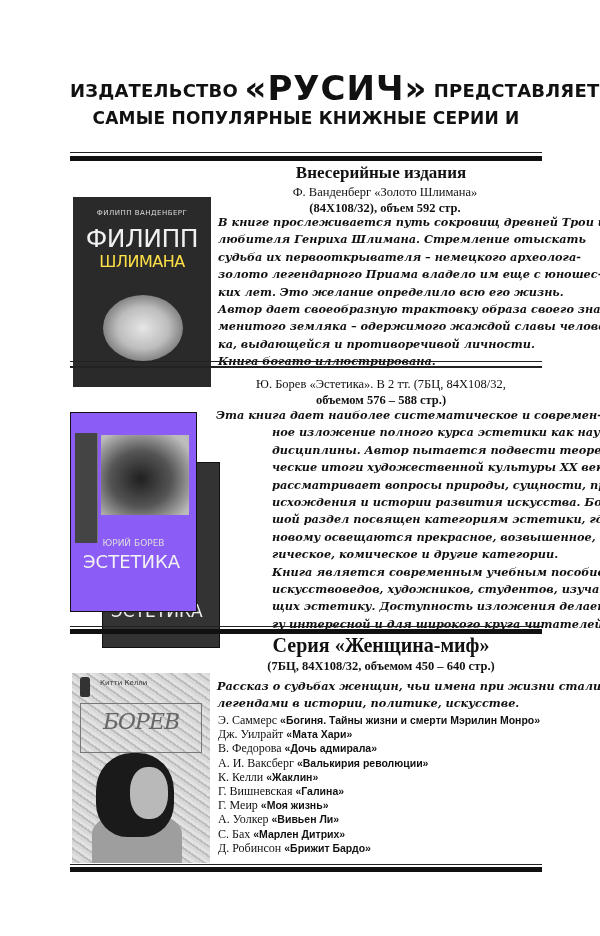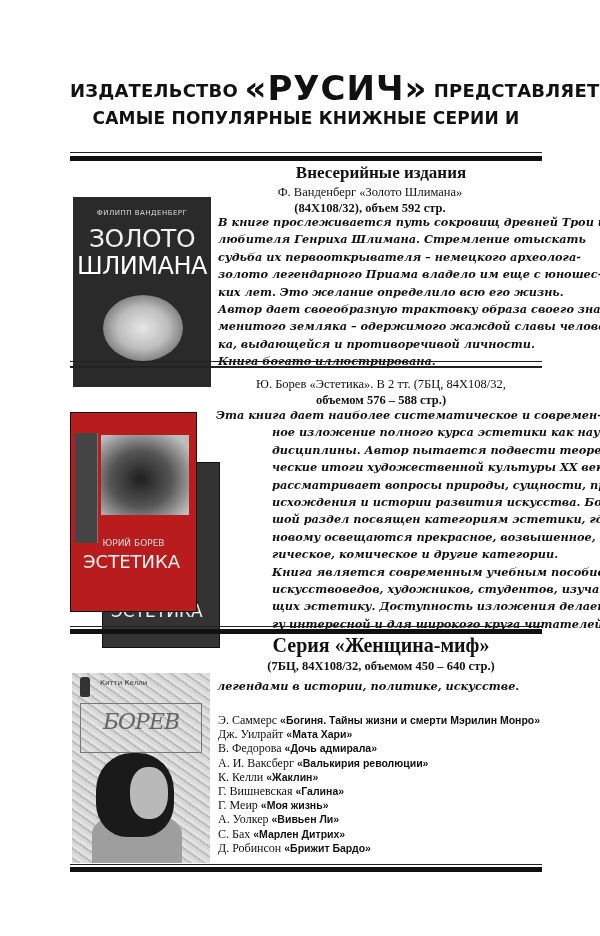--- a/index.html
+++ b/index.html
@@ -13,27 +13,27 @@
 
   .rule-thin { position: absolute; left: 0; width: 472px; height: 1px; background: #222; }
   .rule-thick { position: absolute; left: 0; width: 472px; height: 5px; background: #111; }
 
   .cover { position: absolute; box-sizing: border-box; overflow: hidden; margin-top: 32px; }
 
   
   .cover1 { left: 3px; top: 165px; width: 138px; height: 190px; background: #2a2a2a; }
   .cover1 .author { position: absolute; top: 12px; left: 0; width: 100%; text-align: center; font-family: "DejaVu Sans", sans-serif; font-size: 7px; color: #ddd; letter-spacing: 0.5px; }
   .cover1 .t1 { position: absolute; top: 27px; width: 100%; text-align: center; font-family: "DejaVu Sans", sans-serif; font-size: 25px; color: #f0f0f0; letter-spacing: -0.5px; }
-  .cover1 .t2 { position: absolute; top: 55px; width: 100%; text-align: center; font-family: "DejaVu Sans", sans-serif; font-size: 24px; color: #ffffff; letter-spacing: -0.5px; }
+  .cover1 .t2 { position: absolute; top: 55px; width: 100%; text-align: center; font-family: "DejaVu Sans", sans-serif; font-size: 16px; color: #fde047; letter-spacing: -0.5px; }
   .cover1 .mask { position: absolute; left: 30px; top: 98px; width: 80px; height: 66px; border-radius: 50%; background: radial-gradient(ellipse at center, #e6e6e6 0%, #bdbdbd 45%, #7a7a7a 75%, #3a3a3a 100%); }
 
   
   .cover2-back { left: 32px; top: 430px; width: 118px; height: 186px; background: #333; border: 1px solid #111; }
   .cover2-back .t { position: absolute; top: 138px; left: 8px; font-family: "DejaVu Sans", sans-serif; font-size: 17px; color: #eee; }
-  .cover2-front { left: 0px; top: 380px; width: 127px; height: 200px; background: #b91c1c; border: 1px solid #111; }
+  .cover2-front { left: 0px; top: 380px; width: 127px; height: 200px; background: #8b5cf6; border: 1px solid #111; }
   .cover2-front .pic { position: absolute; left: 30px; top: 22px; width: 88px; height: 80px; background: radial-gradient(ellipse at 45% 55%, #1f1f1f 0%, #555 45%, #bcbcbc 85%); }
   .cover2-front .side { position: absolute; left: 4px; top: 20px; width: 22px; height: 110px; background: #444; border-right: 1px solid #777; }
   .cover2-front .author { position: absolute; top: 125px; left: 0; width: 100%; text-align: center; font-family: "DejaVu Sans", sans-serif; font-size: 9px; color: #ddd; }
   .cover2-front .title { position: absolute; top: 138px; left: 12px; font-family: "DejaVu Sans", sans-serif; font-size: 18px; color: #f2f2f2; }
 
   
   .cover3 { left: 2px; top: 641px; width: 138px; height: 190px; background: #cfcfcf; background-image: repeating-linear-gradient(35deg, #d8d8d8 0 3px, #bdbdbd 3px 5px, #e2e2e2 5px 8px); }
   .cover3 .top { position: absolute; top: 6px; left: 28px; font-family: "DejaVu Sans", sans-serif; font-size: 7px; color: #333; }
   .cover3 .bottle { position: absolute; top: 4px; left: 8px; width: 10px; height: 20px; background: #333; border-radius: 3px 3px 2px 2px; }
   .cover3 .frame { position: absolute; top: 30px; left: 8px; width: 120px; height: 48px; border: 1px solid #777; }
@@ -42,21 +42,21 @@
   .cover3 .face { position: absolute; top: 94px; left: 58px; width: 38px; height: 52px; background: #b9b9b9; border-radius: 45%; }
   .cover3 .shoulder { position: absolute; top: 140px; left: 20px; width: 90px; height: 52px; background: #9e9e9e; border-radius: 40% 40% 0 0; }
 
   
   .sec-title { position: absolute; font-weight: bold; text-align: center; font-family: "Liberation Serif", serif; }
   .meta { position: absolute; text-align: center; font-size: 12.5px; line-height: 16px; font-family: "Liberation Serif", serif; }
   .desc { position: absolute; font-style: italic; font-weight: bold; font-size: 12.2px; line-height: 17.4px; font-family: "DejaVu Serif", serif; text-align: justify; }
   .desc .line { display: block; white-space: nowrap; }
 
   .s1-title { left: 150px; top: 163px; width: 322px; font-size: 17px; }
-  .s1-meta { left: 139px; top: 184px; width: 322px; text-align: center; }
+  .s1-meta { left: 154px; top: 184px; width: 322px; text-align: center; }
   .s1-desc { left: 148px; top: 214px; width: 325px; font-size: 11.3px; }
 
   .s2-meta { left: 150px; top: 376px; width: 322px; }
   .s2-desc { left: 146px; top: 407px; width: 327px; font-size: 11.3px; }
 
   .s3-title { left: 150px; top: 634px; width: 322px; font-size: 20px; }
   .s3-meta { left: 150px; top: 658px; width: 322px; font-weight: bold; }
   .s3-desc { left: 147px; top: 678px; width: 326px; font-size: 11.3px; }
 
   .booklist { position: absolute; left: 148px; top: 700px; width: 326px; list-style: none; margin: 0; padding: 0; font-family: "Liberation Serif", serif; font-size: 12px; line-height: 14.2px; }
@@ -75,21 +75,21 @@
       <span>ПРЕДСТАВЛЯЕТ</span>
     </div>
     <div class="hl-line">САМЫЕ ПОПУЛЯРНЫЕ КНИЖНЫЕ СЕРИИ И</div>
   </div>
 
   <div class="rule-thin" style="top:152px;"></div>
   <div class="rule-thick" style="top:156px;"></div>
 
   <div class="cover cover1">
     <div class="author">ФИЛИПП ВАНДЕНБЕРГ</div>
-    <div class="t1">ЗОЛОТО</div>
+    <div class="t1">ФИЛИПП</div>
     <div class="t2">ШЛИМАНА</div>
     <div class="mask"></div>
   </div>
   <div class="sec-title s1-title">Внесерийные издания</div>
   <div class="meta s1-meta">
     <div>Ф. Ванденберг «Золото Шлимана»</div>
     <div style="font-weight:bold;">(84Х108/32), объем 592 стр.</div>
   </div>
   <div class="desc s1-desc">
     <span class="line">В книге прослеживается путь сокровищ древней Трои и</span>
@@ -143,20 +143,21 @@
     <div class="top">Китти Келли</div>
     <div class="frame"></div>
     <div class="title">БОРЕВ</div>
     <div class="shoulder"></div>
     <div class="hair"></div>
     <div class="face"></div>
   </div>
   <div class="sec-title s3-title">Серия «Женщина-миф»</div>
   <div class="meta s3-meta">(7БЦ, 84Х108/32, объемом 450 – 640 стр.)</div>
   <div class="desc s3-desc">
+    <span class="line">Рассказ о судьбах женщин, чьи имена при жизни стали</span>
     <span class="line">легендами в истории, политике, искусстве.</span>
   </div>
   <ul class="booklist" style="top:713px;">
     <li><span>Э. Саммерс</span> <span class="bt">«Богиня. Тайны жизни и смерти Мэрилин Монро»</span></li>
     <li><span>Дж. Уилрайт</span> <span class="bt">«Мата Хари»</span></li>
     <li><span>В. Федорова</span> <span class="bt">«Дочь адмирала»</span></li>
     <li><span>А. И. Ваксберг</span> <span class="bt">«Валькирия революции»</span></li>
     <li><span>К. Келли</span> <span class="bt">«Жаклин»</span></li>
     <li><span>Г. Вишневская</span> <span class="bt">«Галина»</span></li>
     <li><span>Г. Меир</span> <span class="bt">«Моя жизнь»</span></li>

